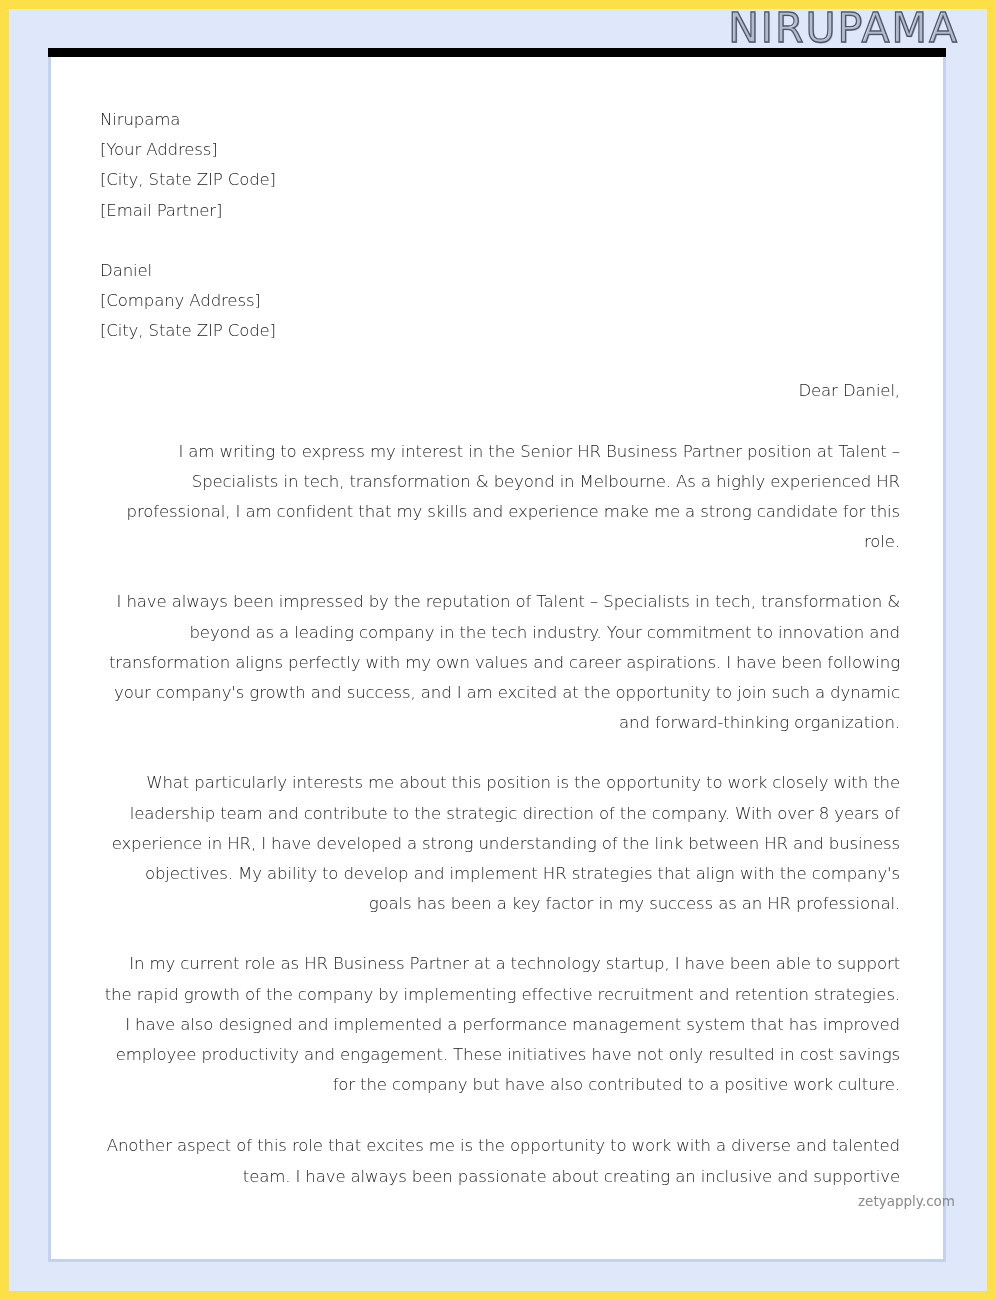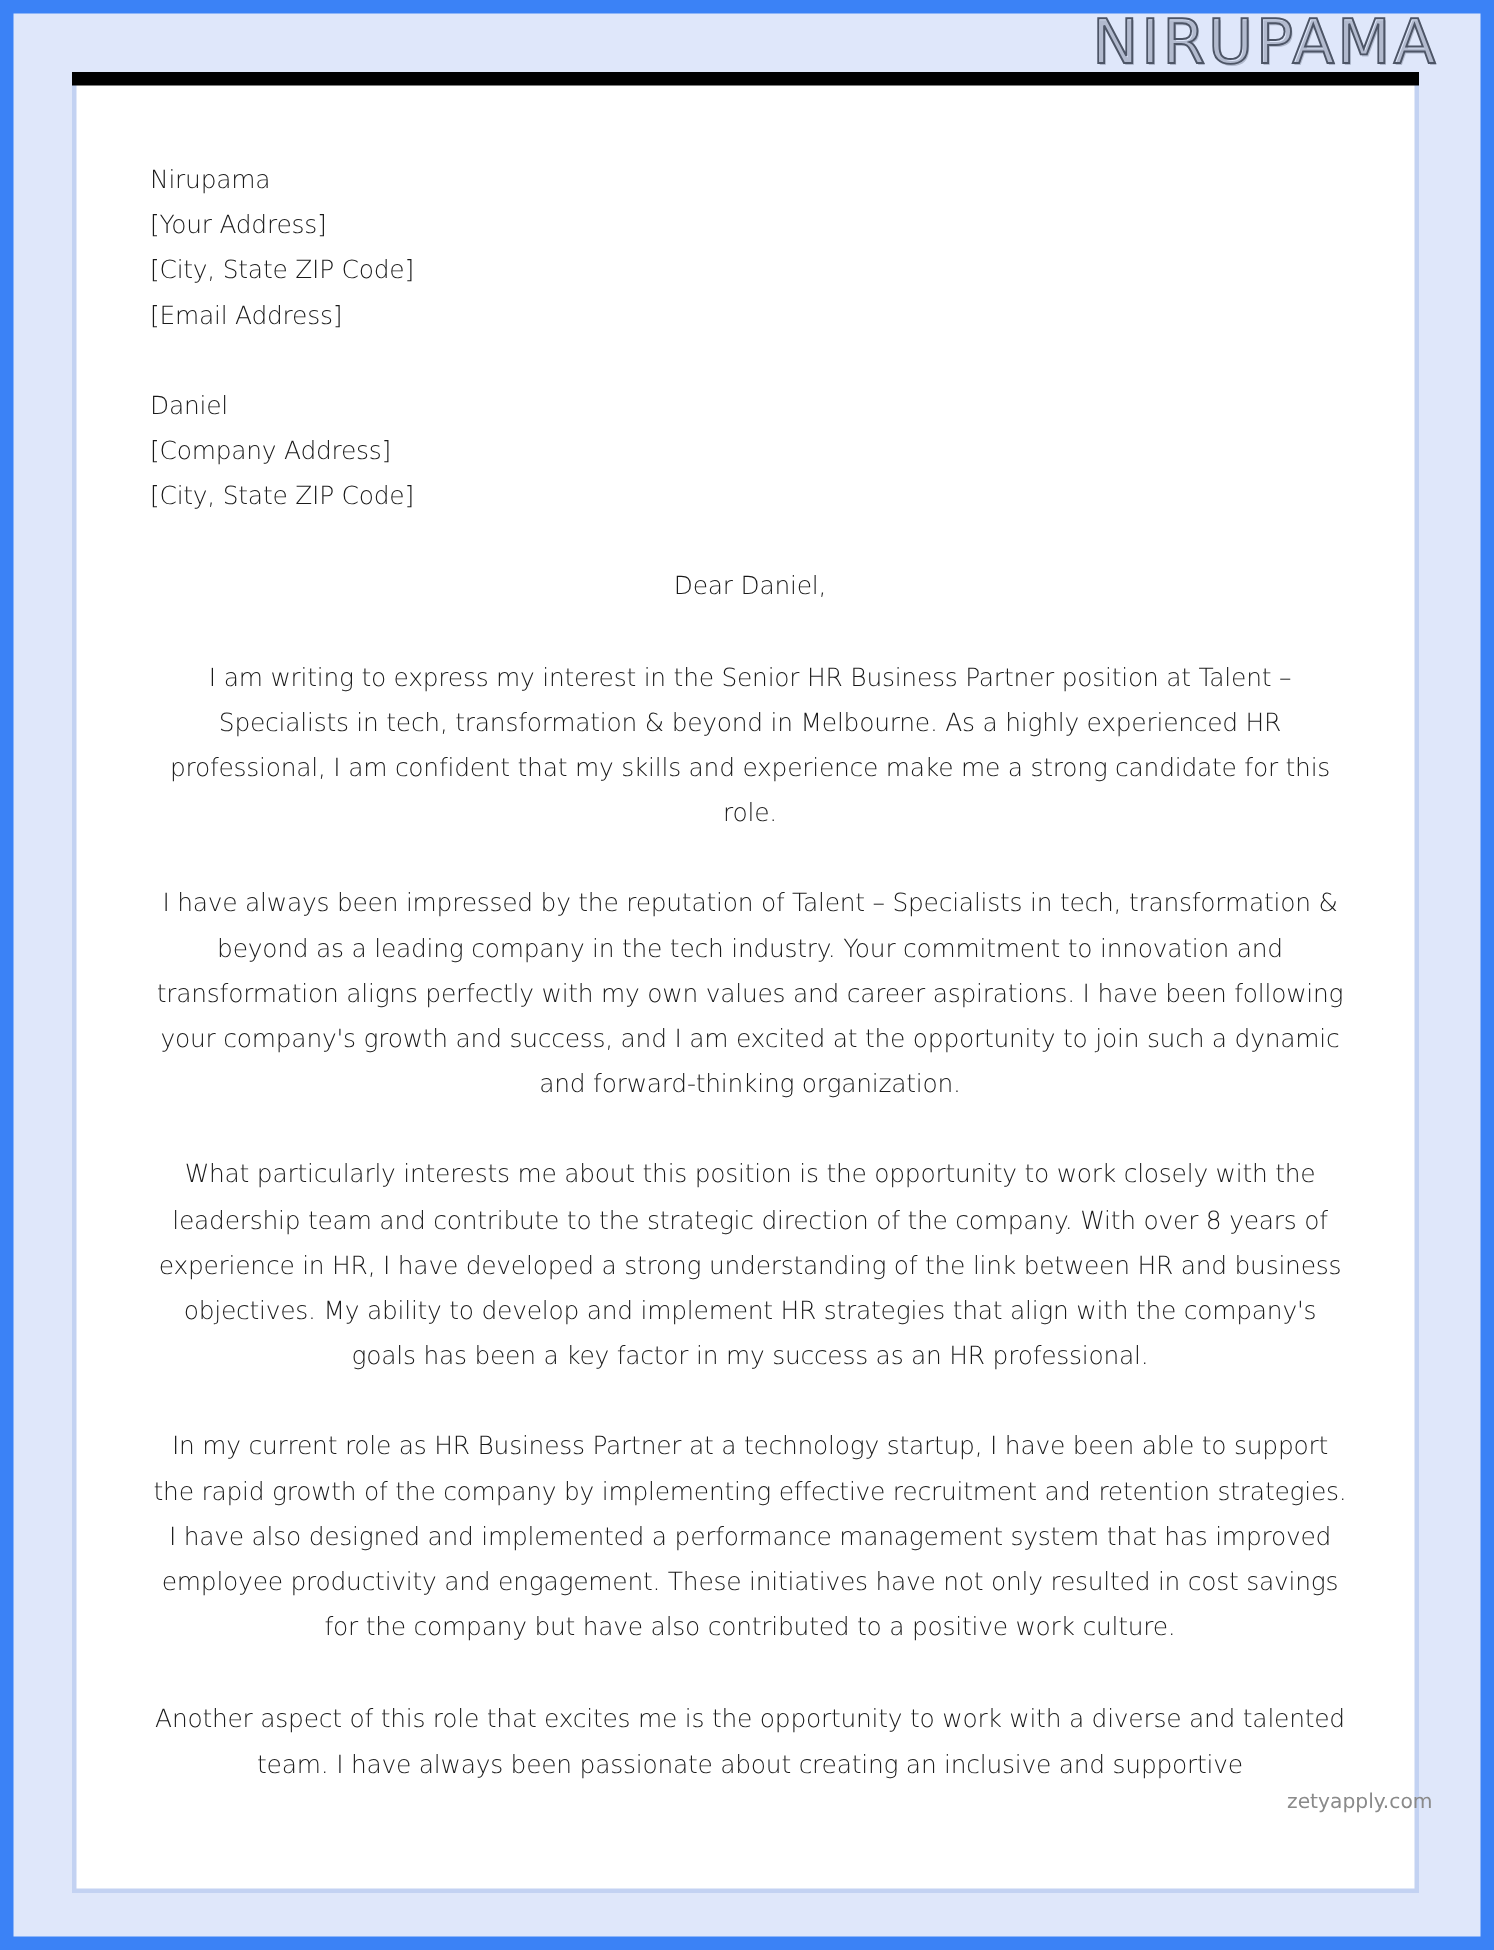--- a/index.html
+++ b/index.html
@@ -13,21 +13,21 @@
     font-family: "DejaVu Sans", sans-serif;
     overflow: hidden;
   }
 
   
   .frame {
     position: absolute;
     left: 0; top: 0;
     width: 996px;
     height: 1300px;
-    background: #3b82f6;
+    background: #fde047;
     box-sizing: border-box;
   }
 
   
   .canvas {
     position: absolute;
     left: 9px;
     top: 9px;
     width: 978px;
     height: 1282px;
@@ -96,21 +96,21 @@
     letter-spacing: -0.15px;
   }
   .letter .line {
     white-space: nowrap;
   }
   .letter .block {
     margin: 0 0 30px 0;
   }
   .letter p.para {
     margin: 0 0 30px 0;
-    text-align: center;
+    text-align: right;
   }
   .letter p.para:last-child {
     margin-bottom: 0;
     margin-top: 31px;
   }
 
   
   .watermark {
     position: absolute;
     left: 849px;
@@ -136,21 +136,21 @@
 
     <div class="page"></div>
     <div class="page-topbar"></div>
 
     <div class="letter">
 
       <div class="block">
         <div class="line">Nirupama</div>
         <div class="line">[Your Address]</div>
         <div class="line">[City, State ZIP Code]</div>
-        <div class="line">[Email Address]</div>
+        <div class="line">[Email Partner]</div>
       </div>
 
       <div class="block">
         <div class="line">Daniel</div>
         <div class="line">[Company Address]</div>
         <div class="line">[City, State ZIP Code]</div>
       </div>
 
       <p class="para">Dear Daniel,</p>
       <p class="para">I am writing to express my interest in the Senior HR Business Partner position at Talent – Specialists in tech, transformation &amp; beyond in Melbourne. As a highly experienced HR professional, I am confident that my skills and experience make me a strong candidate for this role.</p>

